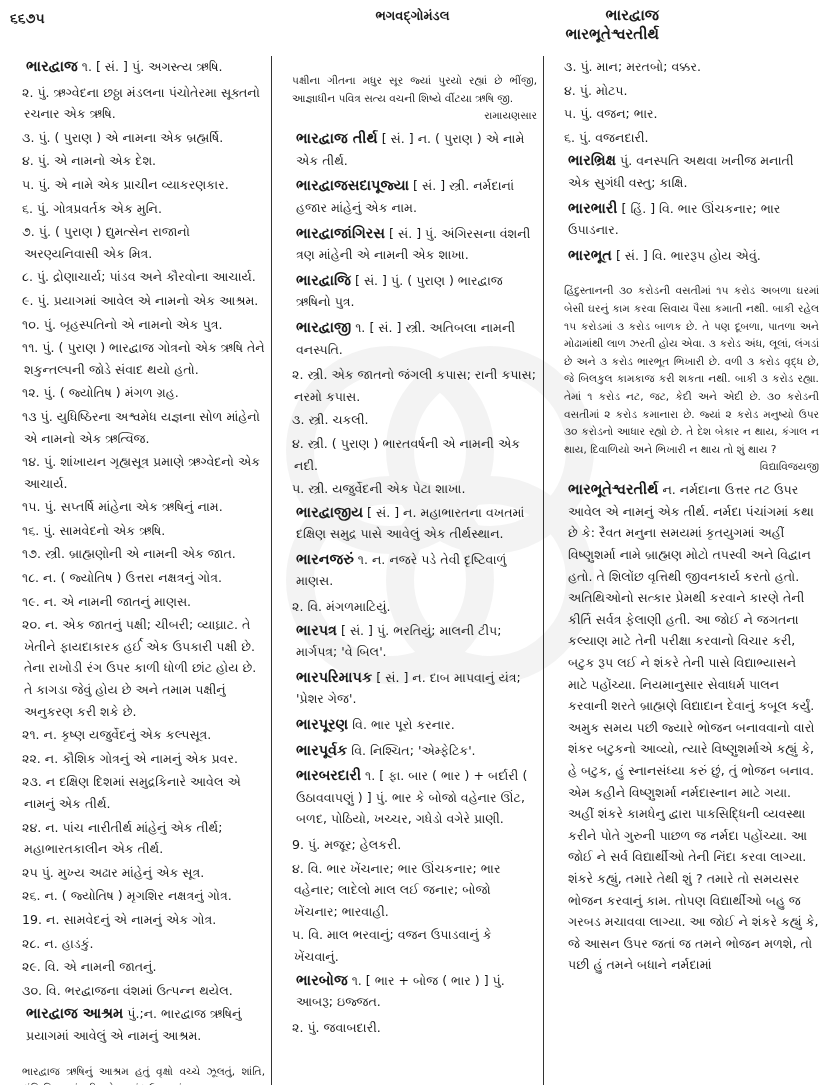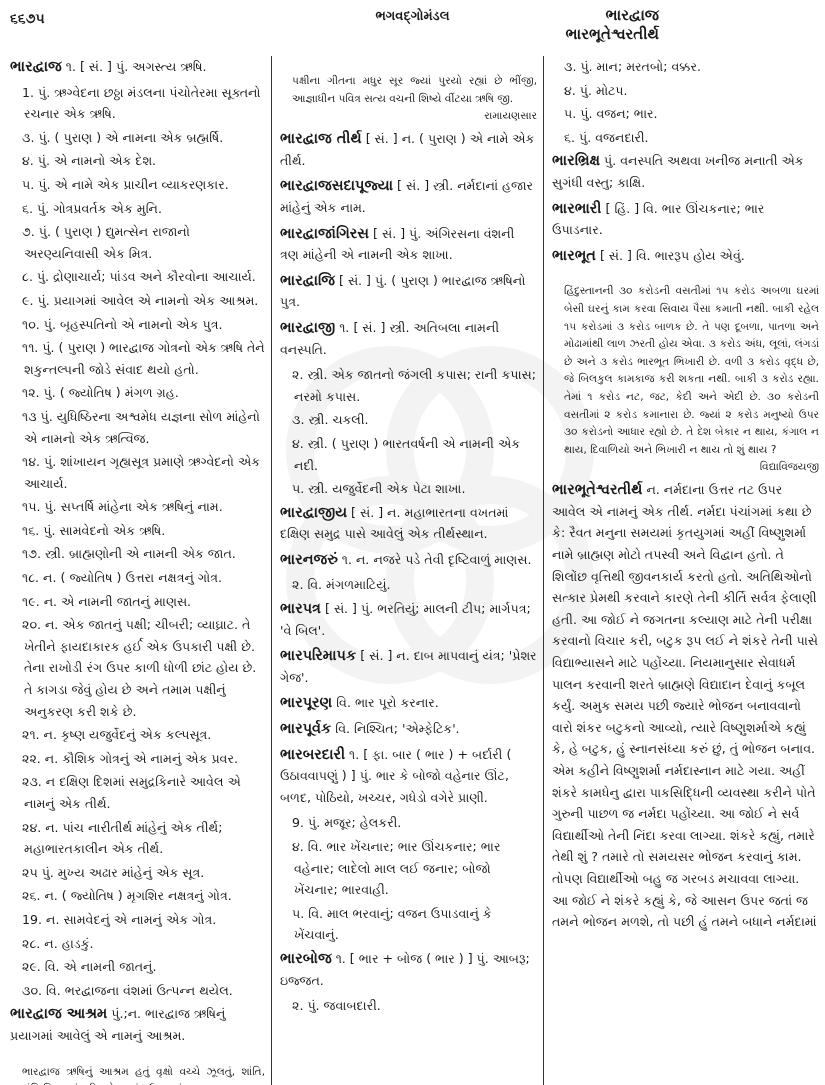--- a/index.html
+++ b/index.html
@@ -23,21 +23,21 @@
     position: absolute; left: 0; top: 56px; width: 825px; height: 1029px;
     display: flex;
   }
   .col {
     box-sizing: border-box; height: 100%; overflow: hidden;
     font-size: 12.6px; line-height: 21.6px; padding: 0 6px;
   }
   .col-1 { width: 272px; padding-left: 10px; border-right: 1.5px solid #333; }
   .col-2 { width: 272px; padding-left: 8px; border-right: 1.5px solid #333; }
   .col-3 { width: 281px; padding-left: 8px; }
-  .entry { margin: 0 0 4px 0; }
+  .entry { margin: 0 0 4px 16px; }
   .hw { font-weight: bold; font-size: 14.5px; }
   .sense { display: block; padding-left: 14px; text-indent: -2px; margin-bottom: 2px; }
   .quote {
     font-size: 10.6px; line-height: 17.6px; display: block; padding-left: 12px; text-align: justify; margin-top: 16px;
   }
   .quote-src { display: block; text-align: right; font-size: 10.6px; line-height: 17px; margin-bottom: 4px; }
 </style>
 </head>
 <body>
 
@@ -53,21 +53,21 @@
   <div class="book-title">ભગવદ્ગોમંડલ</div>
   <div class="guide">
     <div>ભારદ્વાજ</div>
     <div>ભારભૂતેશ્વરતીર્થ</div>
   </div>
 </div>
 
 <div class="columns">
   <div class="col col-1">
       <div class="entry"><span class="hw">ભારદ્વાજ</span> <span>૧. [ સં. ] પું. અગસ્ત્ય ઋષિ.</span></div>
-      <span class="sense">1. પું. ઋગ્વેદના છઠ્ઠા મંડલના પંચોતેરમા સૂક્તનો રચનાર એક ઋષિ.</span>
+      <span class="sense">૨. પું. ઋગ્વેદના છઠ્ઠા મંડલના પંચોતેરમા સૂક્તનો રચનાર એક ઋષિ.</span>
       <span class="sense">૩. પું. ( પુરાણ ) એ નામના એક બ્રહ્મર્ષિ.</span>
       <span class="sense">૪. પું. એ નામનો એક દેશ.</span>
       <span class="sense">૫. પું. એ નામે એક પ્રાચીન વ્યાકરણકાર.</span>
       <span class="sense">૬. પું. ગોત્રપ્રવર્તક એક મુનિ.</span>
       <span class="sense">૭. પું. ( પુરાણ ) દ્યુમત્સેન રાજાનો અરણ્યનિવાસી એક મિત્ર.</span>
       <span class="sense">૮. પું. દ્રોણાચાર્ય; પાંડવ અને કૌરવોના આચાર્ય.</span>
       <span class="sense">૯. પું. પ્રયાગમાં આવેલ એ નામનો એક આશ્રમ.</span>
       <span class="sense">૧૦. પું. બૃહસ્પતિનો એ નામનો એક પુત્ર.</span>
       <span class="sense">૧૧. પું. ( પુરાણ ) ભારદ્વાજ ગોત્રનો એક ઋષિ તેને શકુન્તલ્પની જોડે સંવાદ થયો હતો.</span>
       <span class="sense">૧૨. પું. ( જ્યોતિષ ) મંગળ ગ્રહ.</span>

